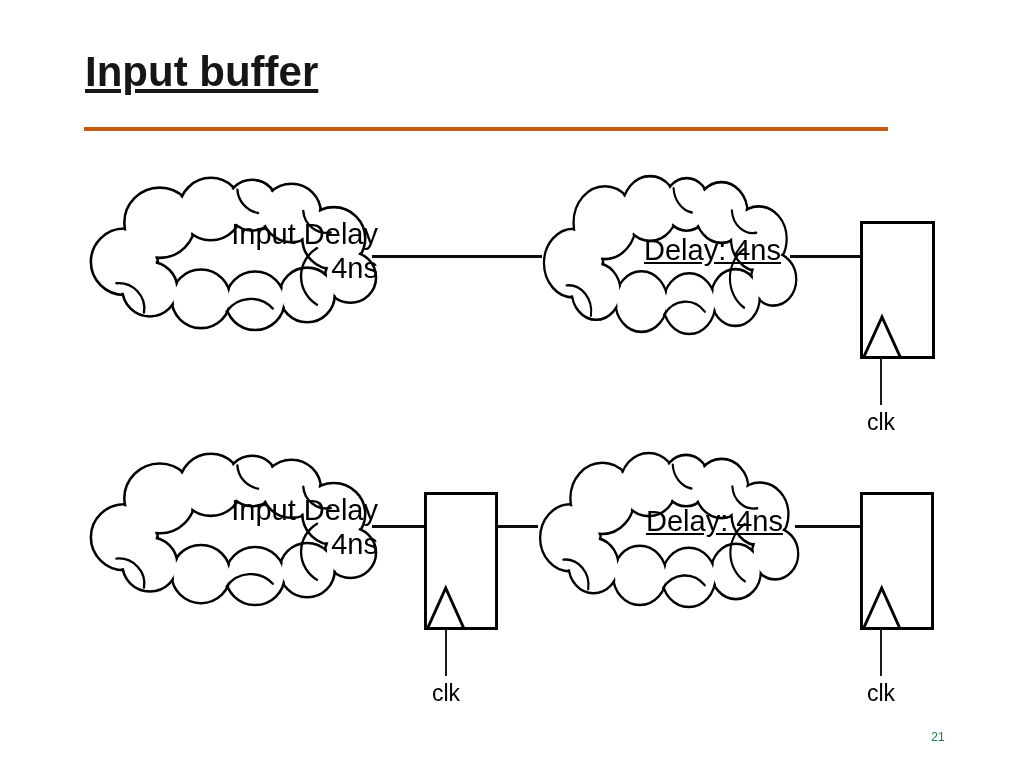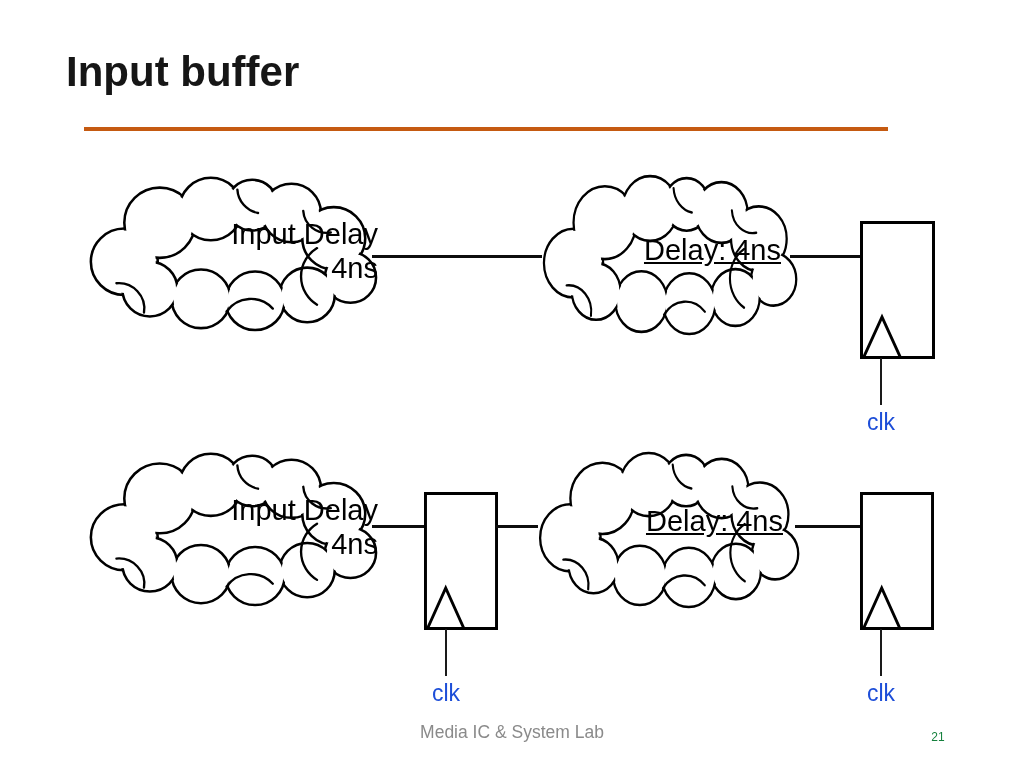--- a/index.html
+++ b/index.html
@@ -1,22 +1,22 @@
 <!DOCTYPE html>
 <html><head>
 <meta charset="utf-8">
 <style>
   html,body { margin:0; padding:0; background:#fff; }
   .slide {
     position:relative; width:1024px; height:768px; background:#ffffff;
     font-family:"Liberation Sans", sans-serif; overflow:hidden;
   }
   .title {
-    position:absolute; left:66px; top:48px;
-    font-size:42px; font-weight:600; color:#161616; letter-spacing:0px;
+    position:absolute; left:85px; top:48px;
+    font-size:42px; font-weight:600; color:#161616; letter-spacing:0px;text-decoration:underline;
   }
   .rule {
     position:absolute; left:84px; top:127px; width:804px; height:4px;
     background:#C55A11;
   }
   .cloud { position:absolute; }
   .cloud-svg { position:absolute; left:0; top:0; width:100%; height:100%; display:block; }
   .cloud-text { position:absolute; left:0; width:100%; text-align:right;
     font-size:29px; line-height:34px; color:#000; }
   .cloud-text.shifted { transform:translateX(-17px);text-decoration:underline; }
@@ -33,21 +33,21 @@
   .ff { position:absolute; }
   .ff-top { left:860px; top:221px; width:75px; height:138px; }
   .ff-b1  { left:424px; top:492px; width:74px; height:138px; }
   .ff-b2  { left:860px; top:492px; width:74px; height:138px; }
   .ff svg { display:block; width:100%; height:100%; }
   .stem { position:absolute; width:2px; background:#1a1a1a; }
   .s-top { left:880px; top:358px; height:47px; }
   .s-b1  { left:445px; top:629px; height:47px; }
   .s-b2  { left:880px; top:629px; height:47px; }
   .clk { position:absolute; width:44px; text-align:center;
-    font-size:23px; color:#1d4ed8; }
+    font-size:23px; color:#000000; }
   .clk-top { left:859px; top:409px; }
   .clk-b1  { left:424px; top:680px; }
   .clk-b2  { left:859px; top:680px; }
   .footer {
     position:absolute; left:0; top:722px; width:1024px; text-align:center;
     font-size:17.5px; color:#8A8A8A;
   }
   .pagenum {
     position:absolute; left:918px; top:730px; width:40px; text-align:center;
     font-size:12px; color:#15803d;
@@ -169,16 +169,15 @@
         <use href="#ffg"></use>
       </svg>
   </div>
 
   <div class="stem s-b1"></div>
   <div class="clk clk-b1">clk</div>
 
   <div class="stem s-b2"></div>
   <div class="clk clk-b2">clk</div>
 
-  <div class="footer">Media IC &amp; System Lab</div>
   <div class="pagenum">21</div>
 
 </div>
 
 </body></html>

